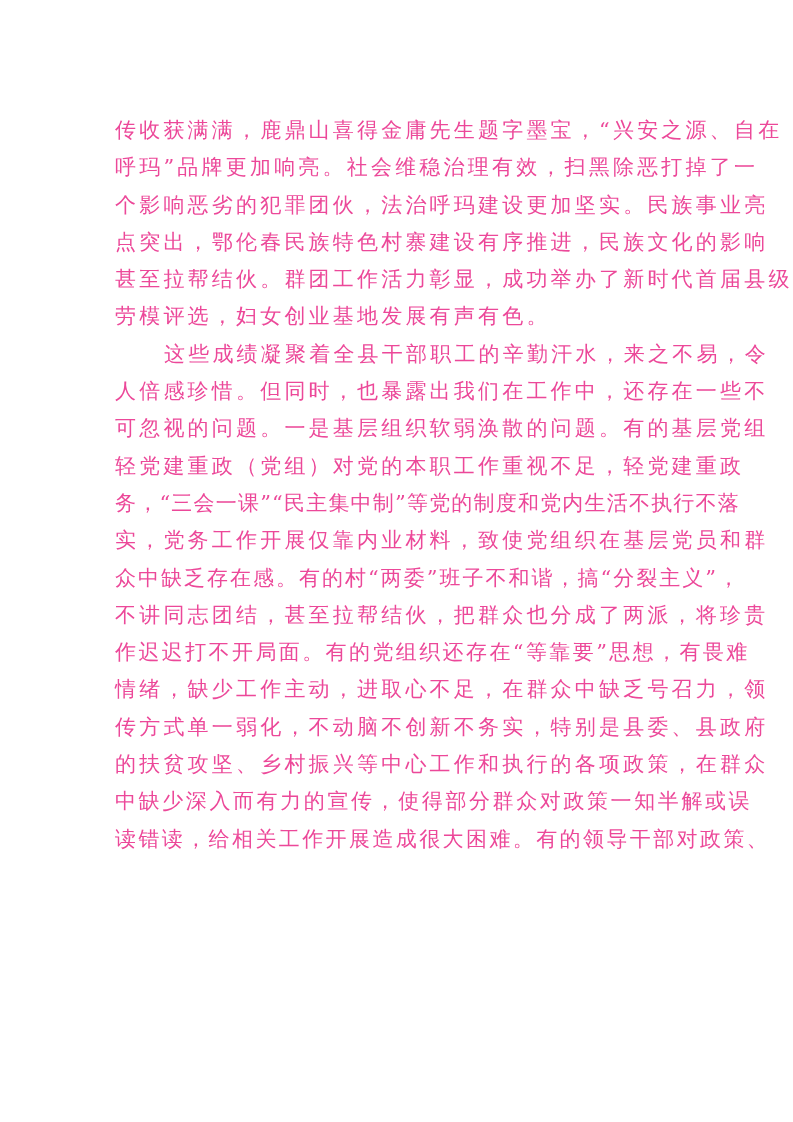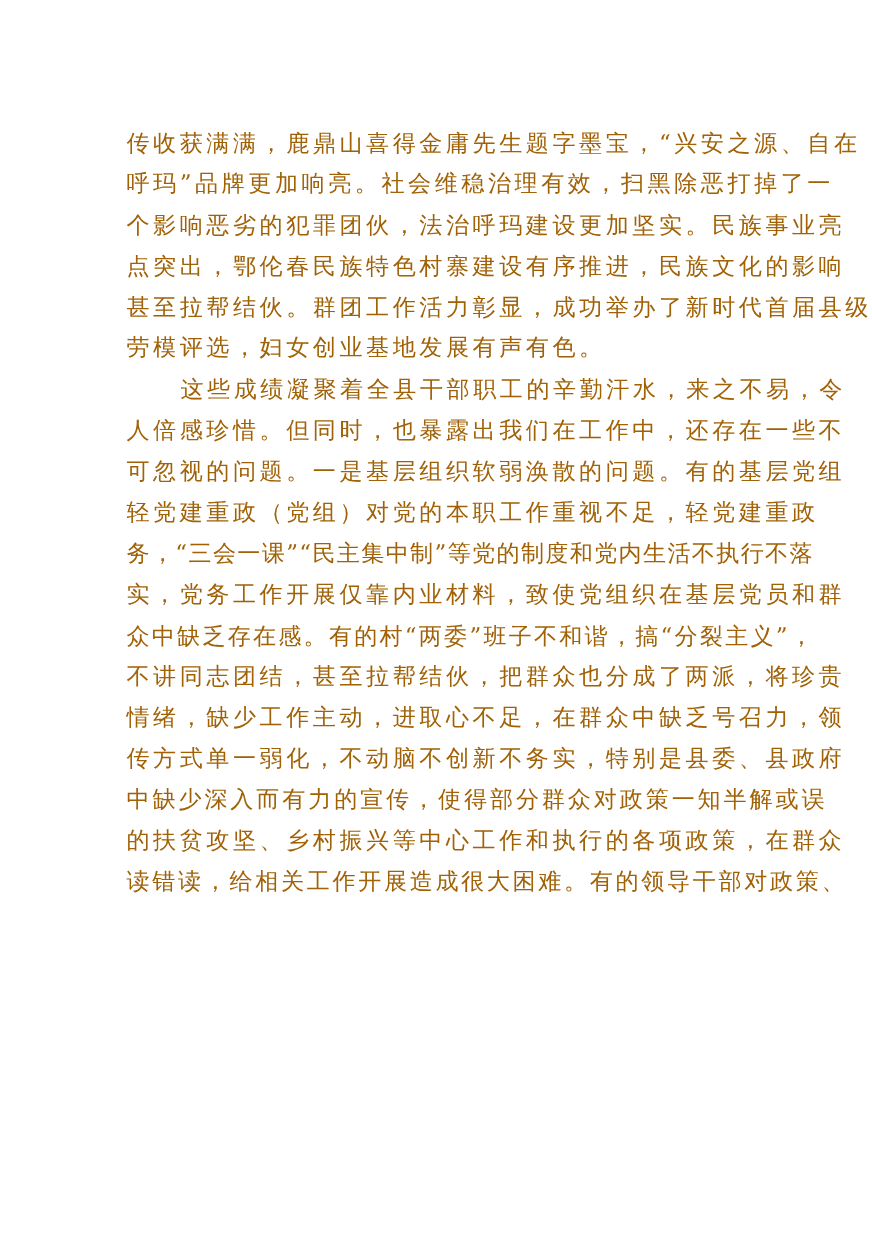--- a/index.html
+++ b/index.html
@@ -5,21 +5,21 @@
   html, body { margin: 0; padding: 0; background: #ffffff; }
   body { width: 793px; height: 1122px; position: relative; overflow: hidden; }
   .page {
     position: absolute;
     left: 115px;
     top: 112px;
     width: 566px;
     font-family: "DejaVu Serif", "Liberation Serif", serif;
     font-size: 21px;
     line-height: 37.3px;
-    color: #a16207;
+    color: #ec4899;
     letter-spacing: 3.2px;
     text-align: justify;
     text-justify: inter-character;
   }
   .page p { margin: 0; }
   .line { display: block; white-space: nowrap; text-align-last: justify; text-align: justify; }
   .line.last { text-align-last: left; }
   .indent { padding-left: 49px; }
 </style>
 </head>
@@ -36,19 +36,20 @@
   </p>
   <p>
     <span class="line indent">这些成绩凝聚着全县干部职工的辛勤汗水，来之不易，令</span>
     <span class="line">人倍感珍惜。但同时，也暴露出我们在工作中，还存在一些不</span>
     <span class="line">可忽视的问题。一是基层组织软弱涣散的问题。有的基层党组</span>
     <span class="line">轻党建重政（党组）对党的本职工作重视不足，轻党建重政</span>
     <span class="line" style="letter-spacing:1.2px">务，“三会一课”“民主集中制”等党的制度和党内生活不执行不落</span>
     <span class="line">实，党务工作开展仅靠内业材料，致使党组织在基层党员和群</span>
     <span class="line" style="letter-spacing:2px">众中缺乏存在感。有的村“两委”班子不和谐，搞“分裂主义”，</span>
     <span class="line">不讲同志团结，甚至拉帮结伙，把群众也分成了两派，将珍贵</span>
+    <span class="line" style="letter-spacing:2.4px">作迟迟打不开局面。有的党组织还存在“等靠要”思想，有畏难</span>
     <span class="line">情绪，缺少工作主动，进取心不足，在群众中缺乏号召力，领</span>
     <span class="line">传方式单一弱化，不动脑不创新不务实，特别是县委、县政府</span>
+    <span class="line">的扶贫攻坚、乡村振兴等中心工作和执行的各项政策，在群众</span>
     <span class="line" style="letter-spacing:2.6px">中缺少深入而有力的宣传，使得部分群众对政策一知半解或误</span>
-    <span class="line">的扶贫攻坚、乡村振兴等中心工作和执行的各项政策，在群众</span>
     <span class="line" style="letter-spacing:2.4px">读错读，给相关工作开展造成很大困难。有的领导干部对政策、</span>
   </p>
 </div>
 
 </body></html>

